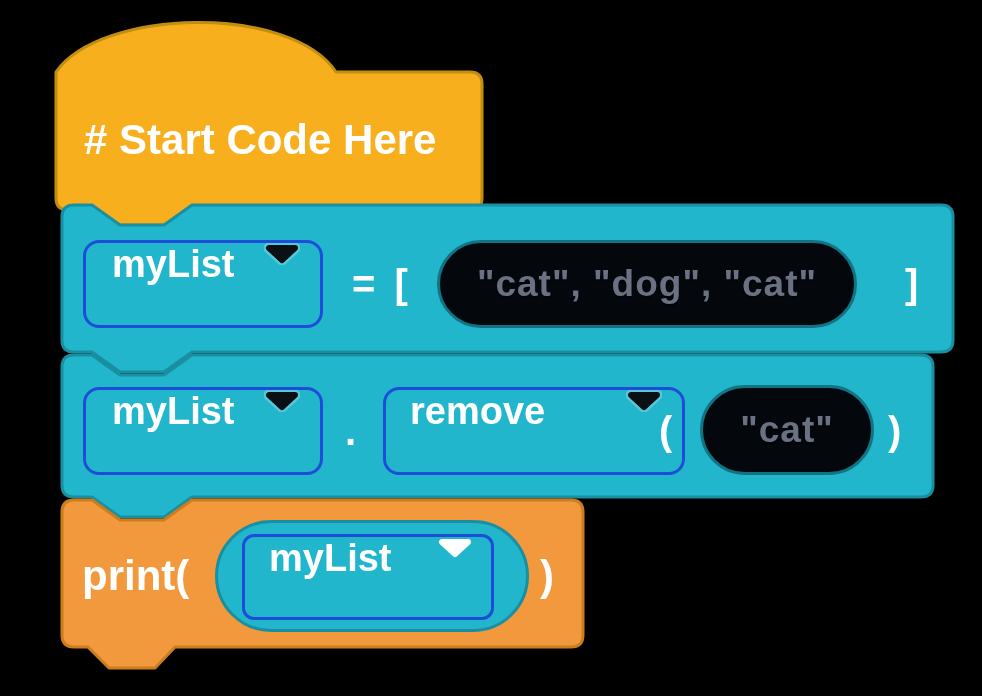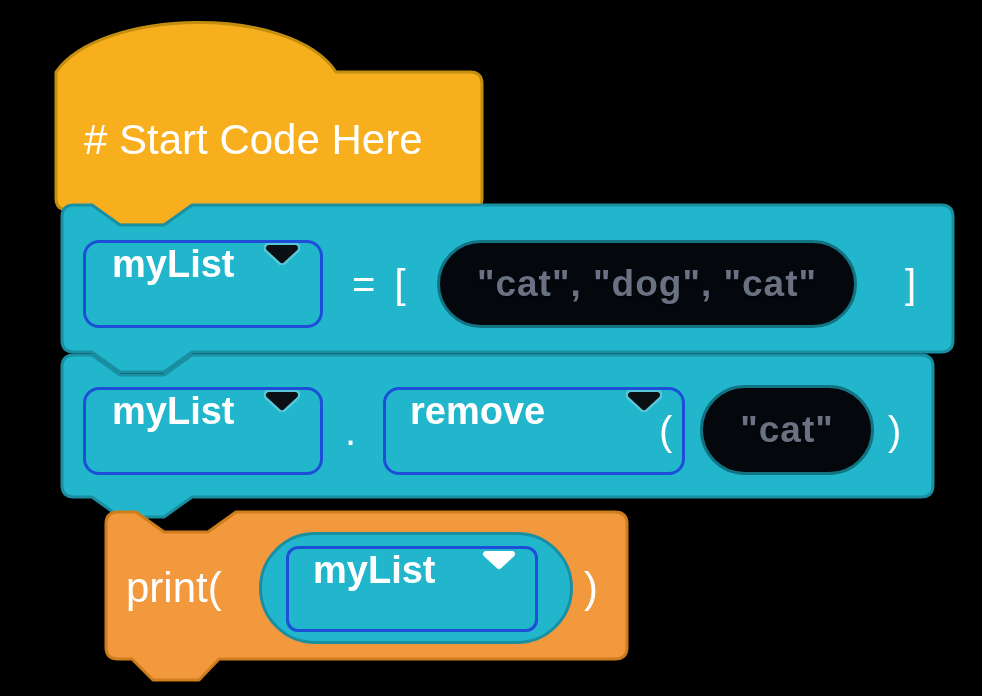--- a/index.html
+++ b/index.html
@@ -8,21 +8,21 @@
     background:#000000;
     font-family:"Liberation Sans", sans-serif;
     overflow:hidden;
   }
   #workspace{position:relative;width:982px;height:696px;}
   .block{position:absolute;}
   .shape{position:absolute;left:0;top:0;overflow:visible;display:block;}
   
   .btext{
     position:absolute;display:flex;align-items:center;
-    color:#ffffff;font-weight:normal;white-space:pre;
+    color:#ffffff;font-weight:bold;white-space:pre;
   }
   
   .field{
     position:absolute;box-sizing:border-box;
     display:flex;align-items:flex-start;justify-content:space-between;
     border:3px solid #1d4ed8;border-radius:16px;
     cursor:pointer;
   }
   .field .flabel{color:#ffffff;font-weight:bold;font-size:38px;white-space:pre;}
   .arrow{flex:0 0 auto;display:block;}
@@ -95,21 +95,21 @@
         <path d="M5 5 L31 5 L18 17 Z" fill="#0a1014" stroke="#0a1014" stroke-width="6" stroke-linejoin="round"></path>
       </svg>
     </div>
     <div class="btext" style="left:597px;top:32px;height:88px;font-size:40px;">(</div>
     <div class="pill" style="left:638px;top:30px;width:174px;height:90px;">
       <span class="ptext">"cat"</span>
     </div>
     <div class="btext" style="left:826px;top:32px;height:88px;font-size:40px;">)</div>
   </div>
 
-  <div class="block" style="left:62px;top:512px;width:622px;height:170px;margin-left:44px;">
+  <div class="block" style="left:62px;top:500px;width:622px;height:170px;">
     <svg class="shape" width="521" height="170" viewBox="0 0 521 170">
       <path d="M 12,0 L 30,0 L 58,20 L 102,20 L 130,0 L 509,0 Q 521,0 521,12 L 521,135 Q 521,147 509,147
                L 113,147 L 93,168 L 47,168 L 26,147 L 12,147 Q 0,147 0,135 L 0,12 Q 0,0 12,0 Z" fill="#F2993D" stroke="#CE7D1C" stroke-width="3" stroke-linejoin="round"></path>
     </svg>
     <div class="btext" style="left:20px;top:20px;height:112px;font-size:42px;">print(</div>
     <div class="varpill" style="left:153px;top:20px;width:314px;height:112px;">
       <div class="field" style="left:24px;top:11px;width:252px;height:86px;padding:0 18px 0 24px;border-radius:12px;">
         <span class="flabel">myList</span>
         <svg class="arrow" width="36" height="22" viewBox="0 0 36 22">
           <path d="M5 5 L31 5 L18 17 Z" fill="#ffffff" stroke="#ffffff" stroke-width="6" stroke-linejoin="round"></path>

